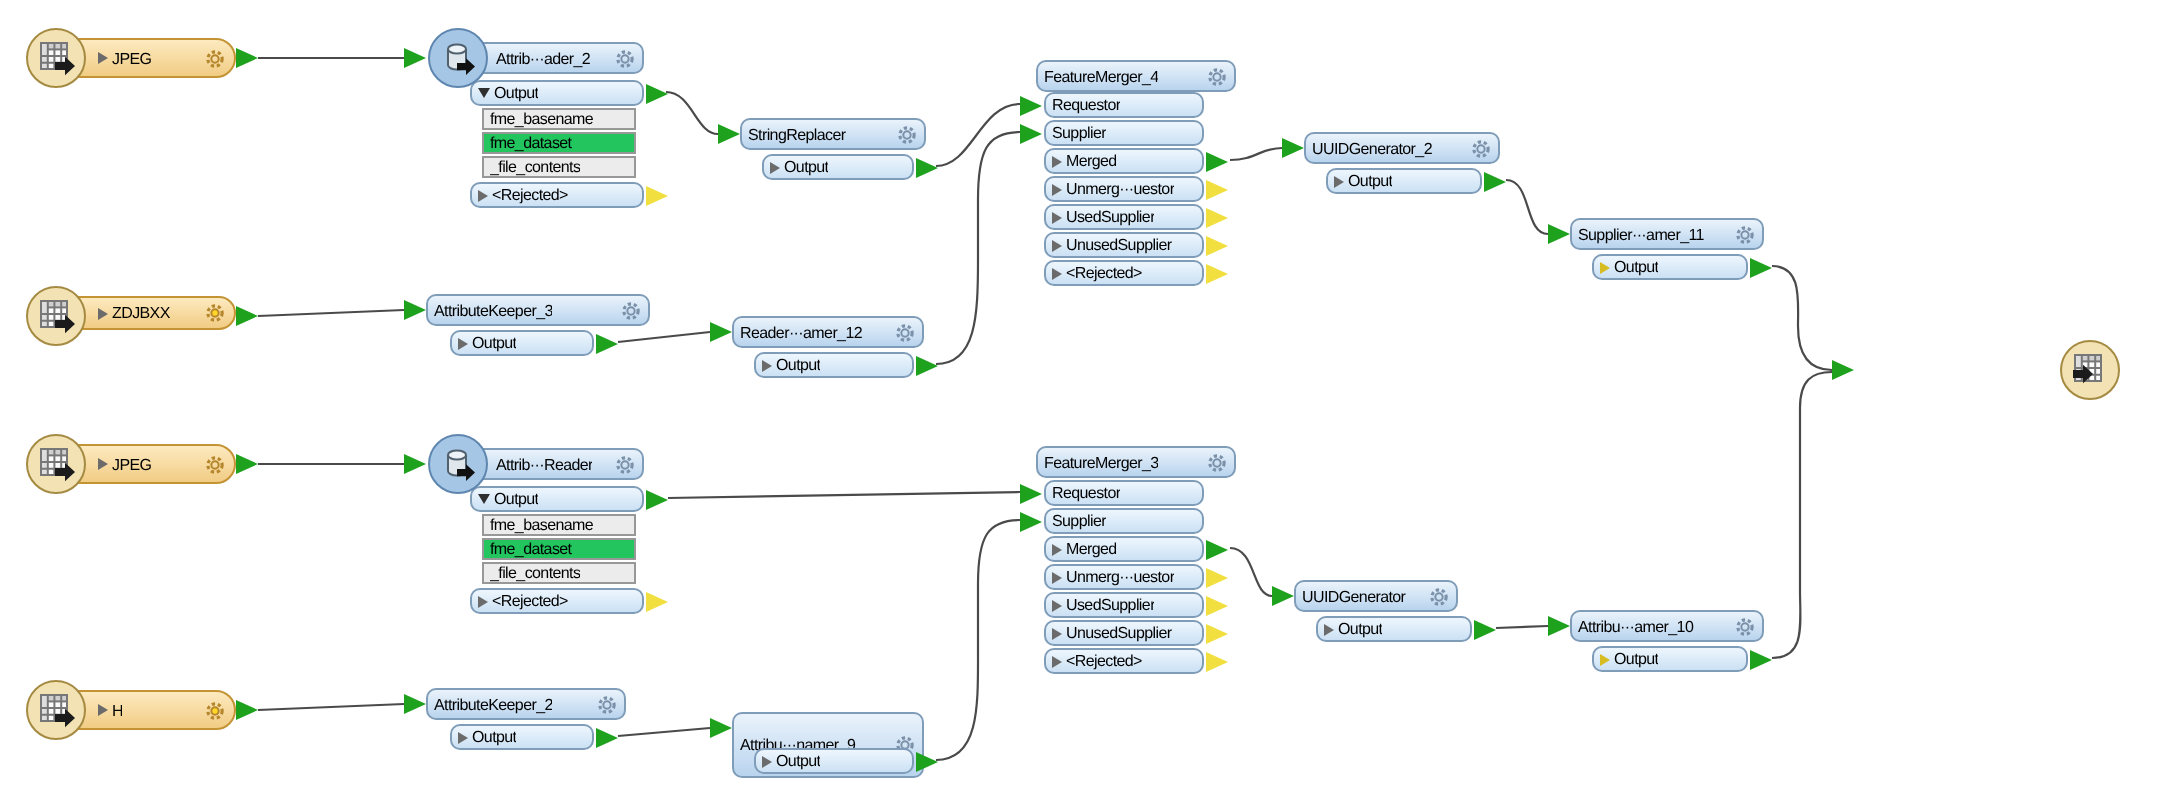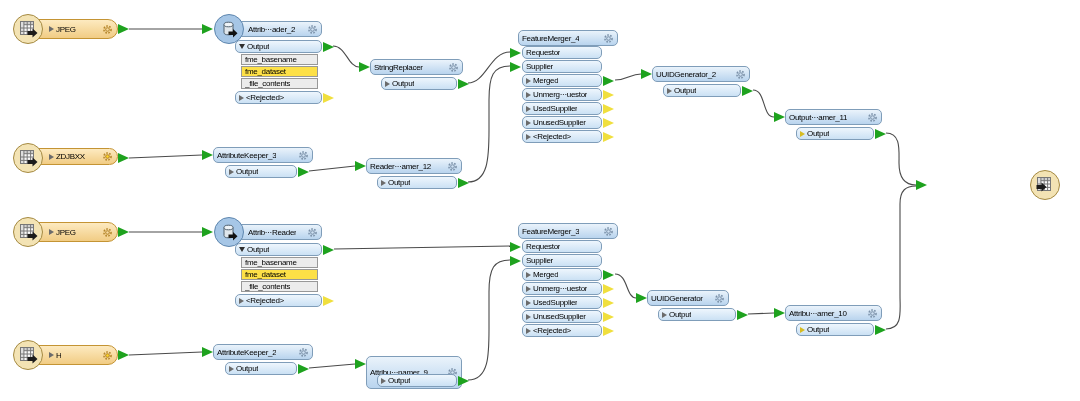--- a/index.html
+++ b/index.html
@@ -12,21 +12,21 @@
   .pill.writer{padding:0 36px 0 5px;}
   .thead{position:absolute;box-sizing:border-box;display:flex;align-items:center;
         background:linear-gradient(180deg,#eaf3fb,#b9d4ee);border:1px solid #7f9db9;
         border-radius:5px;font-size:8px;padding:0 3px;z-index:2;}
   .thead.padded{padding-left:17px;}
   .port{position:absolute;box-sizing:border-box;display:flex;align-items:center;
         background:linear-gradient(180deg,#eef6fd,#cbe1f4);border:1px solid #7f9db9;
         border-radius:5px;font-size:8px;padding:0 3px;z-index:2;}
   .attr{position:absolute;box-sizing:border-box;display:flex;align-items:center;
         background:#ececec;border:1px solid #989898;font-size:8px;padding:0 3px;z-index:2;}
-  .attr.alt{background:#fde047;}
+  .attr.alt{background:#22c55e;}
   .lbl{white-space:nowrap;overflow:hidden;color:#000;letter-spacing:-0.3px;}
   .gear{margin-left:auto;display:flex;align-items:center;flex:none;padding-left:2px;}
   .tri{display:inline-block;width:0;height:0;margin-right:2px;flex:none;}
   .tri.right{border-top:3.5px solid transparent;border-bottom:3.5px solid transparent;border-left:5px solid #6b6b6b;}
   .tri.right.yellow{border-left-color:#d7bc22;}
   .tri.right.red{border-left:6px solid #9b1313;border-top:4px solid transparent;border-bottom:4px solid transparent;margin:0 4px 0 1px;}
   .tri.down{border-left:3.5px solid transparent;border-right:3.5px solid transparent;border-top:5px solid #2f2f2f;}
   .pa{position:absolute;width:0;height:0;border-top:5px solid transparent;border-bottom:5px solid transparent;
       border-left:11px solid #1ea21e;z-index:3;}
   .badge{position:absolute;width:30px;height:30px;border-radius:50%;display:flex;align-items:center;
@@ -179,21 +179,21 @@
         </svg>
       </span>
     </div>
     <span class="pa" style="left:641px;top:69px;border-left-color:#1ea21e"></span>
     <div class="port" style="left:663px;top:84px;width:78px;height:13px">
       <span class="tri right"></span>
       <span class="lbl">Output</span>
     </div>
     <span class="pa" style="left:742px;top:85.5px;border-left-color:#1ea21e"></span>
     <div class="thead" style="left:785px;top:109px;width:97px;height:16px">
-      <span class="lbl">Output···amer_11</span>
+      <span class="lbl">Supplier···amer_11</span>
       <span class="gear">
         <svg width="11" height="11" viewBox="0 0 12 12">
           <circle cx="6" cy="6" r="3.9" fill="none" stroke="#7b91a9" stroke-width="1.7" stroke-dasharray="1.8 1.5"></circle>
           <circle cx="6" cy="6" r="2" fill="none" stroke="#7b91a9" stroke-width="1.1"></circle>
         </svg>
       </span>
     </div>
     <span class="pa" style="left:774px;top:112px;border-left-color:#1ea21e"></span>
     <div class="port" style="left:796px;top:127px;width:78px;height:13px">
       <span class="tri right yellow"></span>
@@ -223,21 +223,21 @@
     <span class="pa" style="left:118px;top:153px;border-left-color:#1ea21e"></span>
     <div class="badge tan" style="left:13px;top:143px">
       <svg width="19" height="19" viewBox="0 0 19 19">
         <rect x="1.5" y="1.5" width="13" height="13" fill="#fafafa" stroke="#777"></rect>
         <rect x="1.5" y="1.5" width="13" height="3.2" fill="#cfcfcf" stroke="#777"></rect>
         <rect x="1.5" y="1.5" width="3.4" height="13" fill="#dedede" stroke="#777"></rect>
         <path d="M1.5 8 h13 M1.5 11.4 h13 M8.2 1.5 v13 M11.6 1.5 v13" stroke="#777" fill="none"></path>
         <path d="M8.5 11 h5 v-2.6 l5 4.6 -5 4.6 V15 h-5 z" fill="#1b1b1b"></path>
       </svg>
     </div>
-    <div class="thead" style="left:213px;top:147px;width:100px;height:16px">
+    <div class="thead" style="left:213px;top:147px;width:112px;height:16px">
       <span class="lbl">AttributeKeeper_3</span>
       <span class="gear">
         <svg width="11" height="11" viewBox="0 0 12 12">
           <circle cx="6" cy="6" r="3.9" fill="none" stroke="#7b91a9" stroke-width="1.7" stroke-dasharray="1.8 1.5"></circle>
           <circle cx="6" cy="6" r="2" fill="none" stroke="#7b91a9" stroke-width="1.1"></circle>
         </svg>
       </span>
     </div>
     <span class="pa" style="left:202px;top:150px;border-left-color:#1ea21e"></span>
     <div class="port" style="left:225px;top:165px;width:72px;height:13px">

